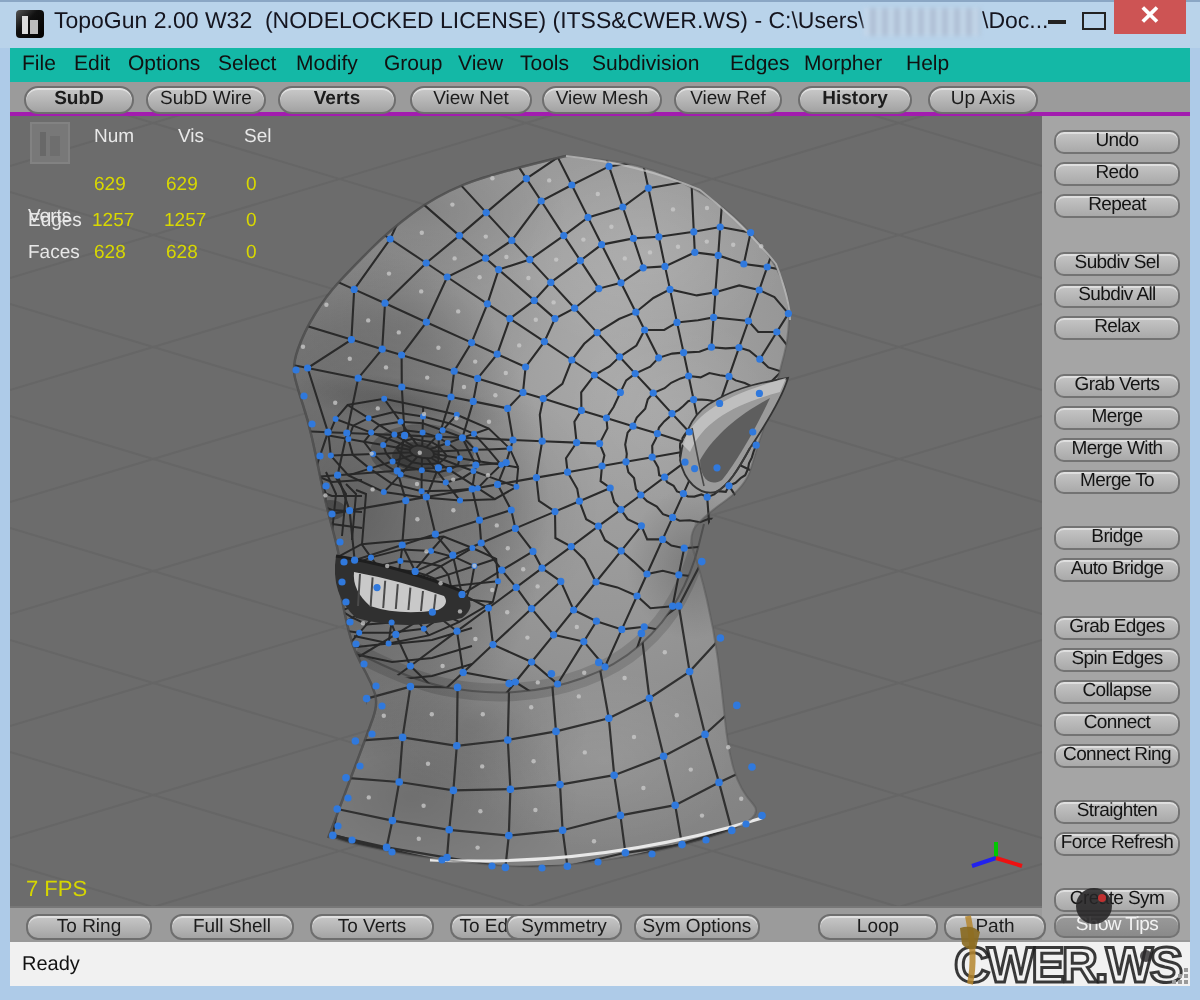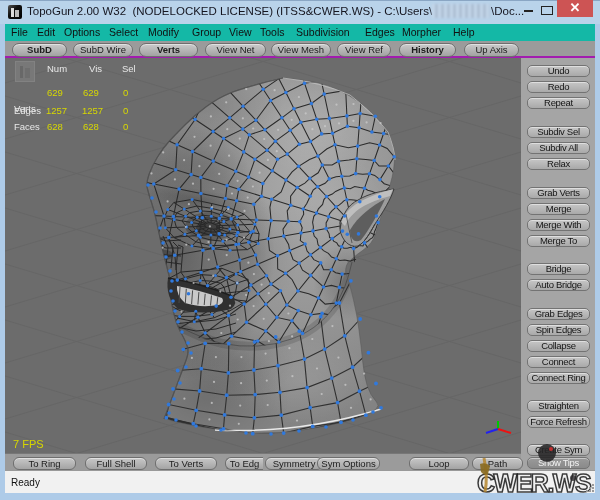--- a/index.html
+++ b/index.html
@@ -741,21 +741,21 @@
 <div class="rbtn" style="top:342px">Straighten</div>
 <div class="rbtn" style="top:358px">Force Refresh</div>
 <div class="rbtn" style="top:386px">Create Sym</div>
 <div class="rbtn" style="top:399px;background:linear-gradient(#9a9a9a,#8a8a8a);color:#f2f2f2">Show Tips</div>
   </div>
 <div class="abs bbar">
 <div class="bbtn" style="left:8px;width:63px">To Ring</div>
 <div class="bbtn" style="left:80px;width:62px">Full Shell</div>
 <div class="bbtn" style="left:150px;width:62px">To Verts</div>
 <div class="bbtn" style="left:220px;width:38px;border-radius:6px 0 0 6px;border-right:none">To Edg</div>
-<div class="bbtn" style="left:260px;width:58px">Symmetry</div>
+<div class="bbtn" style="left:248px;width:58px">Symmetry</div>
 <div class="bbtn" style="left:312px;width:63px">Sym Options</div>
 <div class="bbtn" style="left:404px;width:60px">Loop</div>
 <div class="bbtn" style="left:467px;width:51px">Path</div>
 </div>
 <div class="abs status">
 <span style="position:absolute;left:6px;top:6px">Ready</span>
 </div>
 <div class="abs wm">CWER.WS</div>
 <svg class="abs" style="left:470px;top:440px" width="130" height="57" viewBox="0 0 130 57">
 <circle cx="77" cy="13" r="9" fill="#262426" opacity="0.88"></circle>

